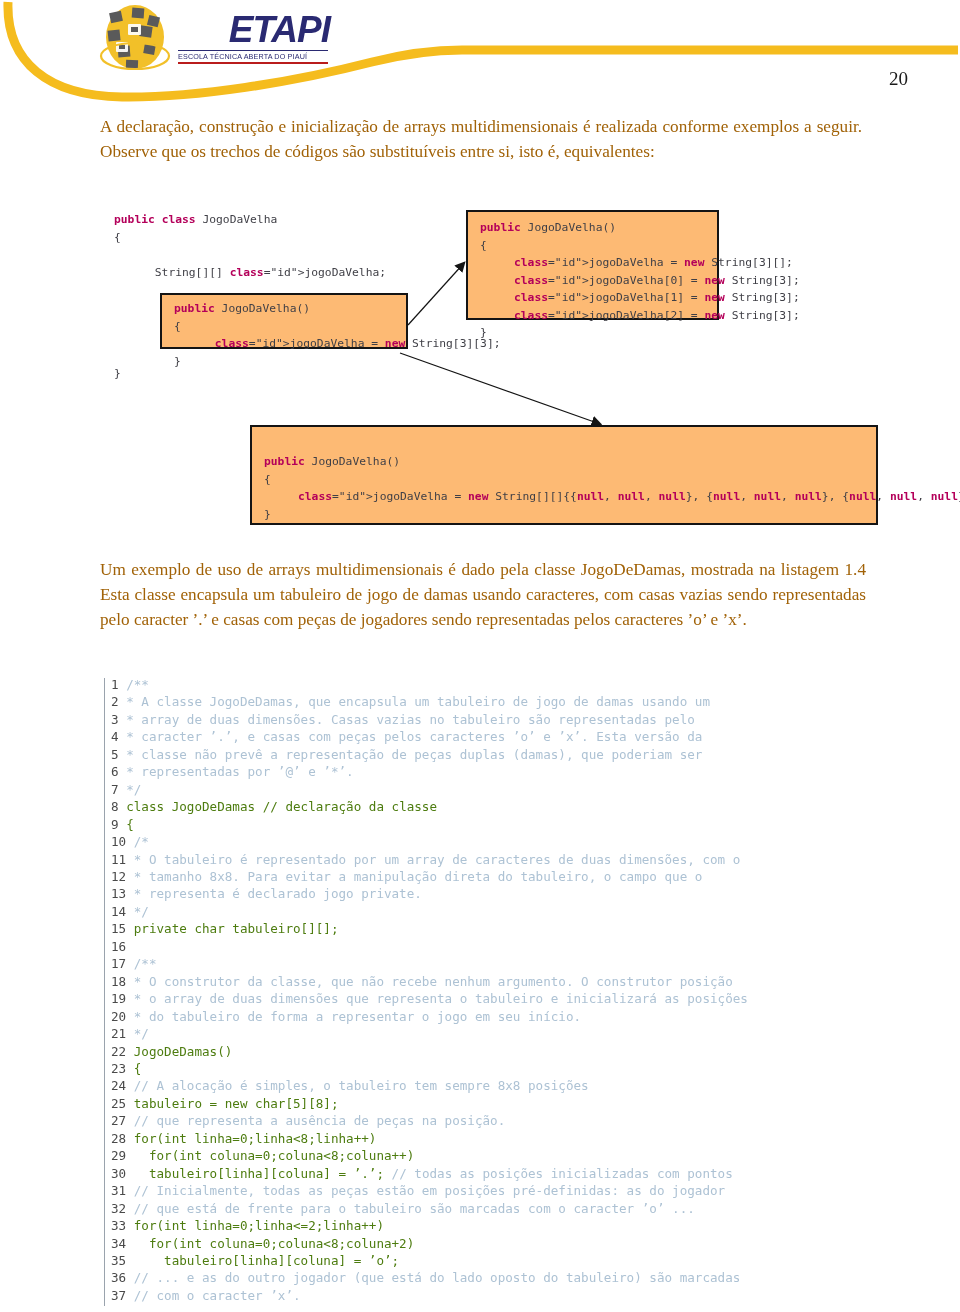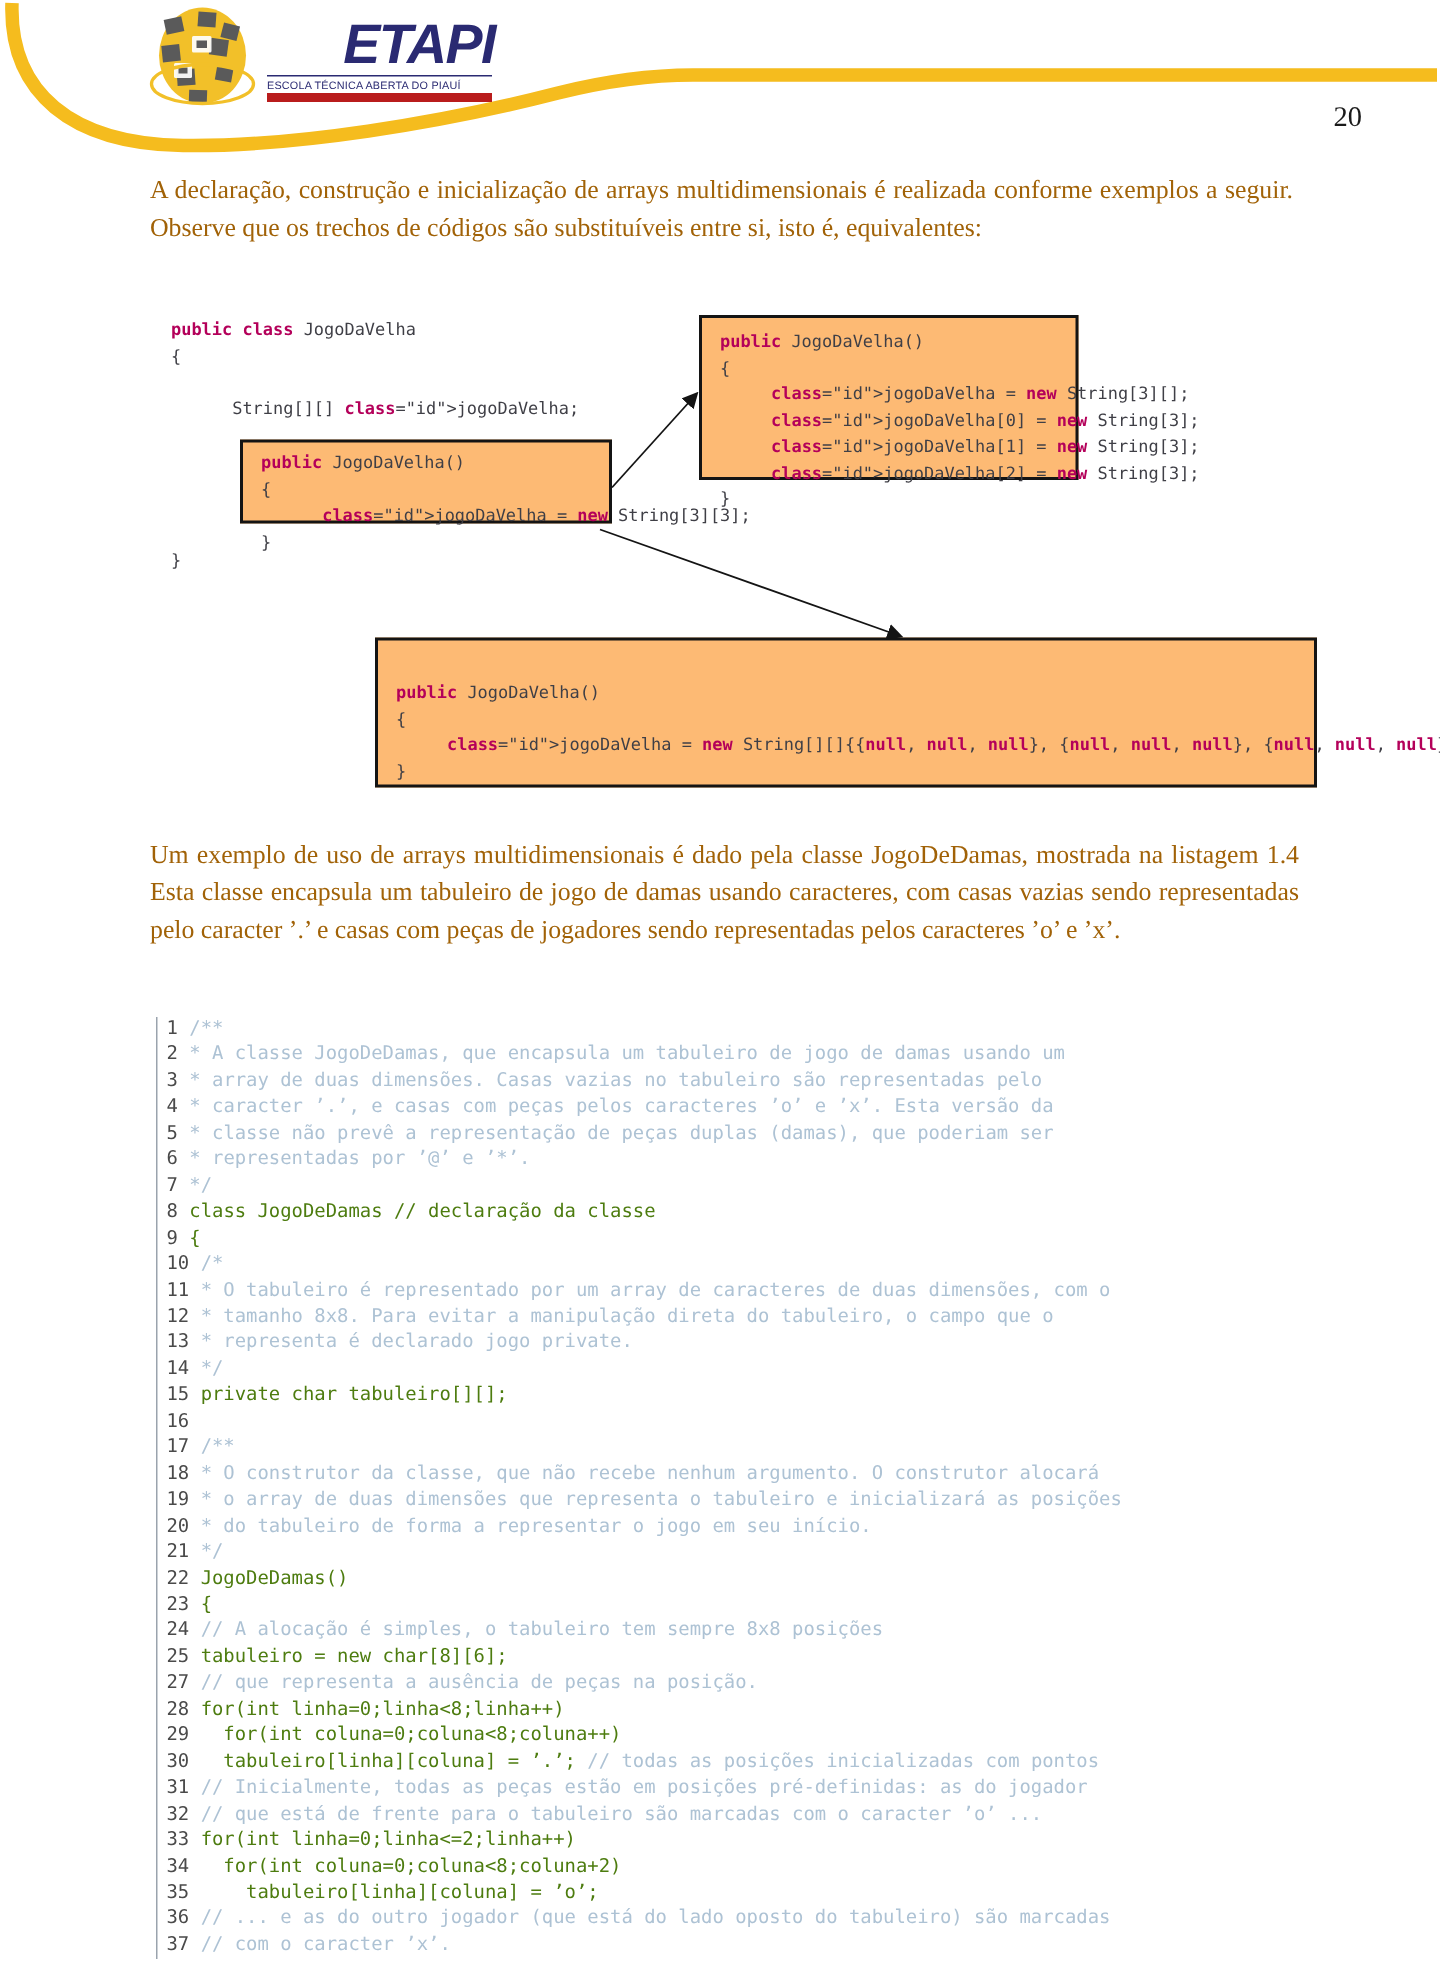--- a/index.html
+++ b/index.html
@@ -54,21 +54,21 @@
     text-align: right;
   }
   #logo-sub {
     font-family: "Liberation Sans", sans-serif;
     font-size: 7.2px;
     letter-spacing: 0.15px;
     color: #2a2a72;
     display: block;
     margin-top: 2px;
     border-top: 1px solid #2a2a72;
-    border-bottom: 6px solid #b91c1c;
+    border-bottom: 2px solid #b91c1c;
     padding: 1px 0 1px 0;
     width: 150px;
     white-space: nowrap;
   }
   #page-number {
     position: absolute;
     right: 52px; top: 68px;
     font-family: "Liberation Serif", serif;
     font-size: 19px;
     color: #1a1a1a;
@@ -264,28 +264,28 @@
       <div class="lline"><span class="lno">8 </span><span class="src">class JogoDeDamas // declaração da classe</span></div>
       <div class="lline"><span class="lno">9 </span><span class="src">{</span></div>
       <div class="lline"><span class="lno">10 </span><span class="cmt">/*</span></div>
       <div class="lline"><span class="lno">11 </span><span class="cmt">* O tabuleiro é representado por um array de caracteres de duas dimensões, com o</span></div>
       <div class="lline"><span class="lno">12 </span><span class="cmt">* tamanho 8x8. Para evitar a manipulação direta do tabuleiro, o campo que o</span></div>
       <div class="lline"><span class="lno">13 </span><span class="cmt">* representa é declarado jogo private.</span></div>
       <div class="lline"><span class="lno">14 </span><span class="cmt">*/</span></div>
       <div class="lline"><span class="lno">15 </span><span class="src">private char tabuleiro[][];</span></div>
       <div class="lline"><span class="lno">16 </span><span class="src"></span></div>
       <div class="lline"><span class="lno">17 </span><span class="cmt">/**</span></div>
-      <div class="lline"><span class="lno">18 </span><span class="cmt">* O construtor da classe, que não recebe nenhum argumento. O construtor alocará</span></div>
+      <div class="lline"><span class="lno">18 </span><span class="cmt">* O construtor da classe, que não recebe nenhum argumento. O construtor posição</span></div>
       <div class="lline"><span class="lno">19 </span><span class="cmt">* o array de duas dimensões que representa o tabuleiro e inicializará as posições</span></div>
       <div class="lline"><span class="lno">20 </span><span class="cmt">* do tabuleiro de forma a representar o jogo em seu início.</span></div>
       <div class="lline"><span class="lno">21 </span><span class="cmt">*/</span></div>
       <div class="lline"><span class="lno">22 </span><span class="src">JogoDeDamas()</span></div>
       <div class="lline"><span class="lno">23 </span><span class="src">{</span></div>
       <div class="lline"><span class="lno">24 </span><span class="cmt">// A alocação é simples, o tabuleiro tem sempre 8x8 posições</span></div>
-      <div class="lline"><span class="lno">25 </span><span class="src">tabuleiro = new char[8][6];</span></div>
+      <div class="lline"><span class="lno">25 </span><span class="src">tabuleiro = new char[5][8];</span></div>
       <div class="lline"><span class="lno">27 </span><span class="cmt">// que representa a ausência de peças na posição.</span></div>
       <div class="lline"><span class="lno">28 </span><span class="src">for(int linha=0;linha&lt;8;linha++)</span></div>
       <div class="lline"><span class="lno">29 </span><span class="src">  for(int coluna=0;coluna&lt;8;coluna++)</span></div>
       <div class="lline"><span class="lno">30 </span><span class="src">  tabuleiro[linha][coluna] = ’.’;</span><span class="cmt"> // todas as posições inicializadas com pontos</span></div>
       <div class="lline"><span class="lno">31 </span><span class="cmt">// Inicialmente, todas as peças estão em posições pré-definidas: as do jogador</span></div>
       <div class="lline"><span class="lno">32 </span><span class="cmt">// que está de frente para o tabuleiro são marcadas com o caracter ’o’ ...</span></div>
       <div class="lline"><span class="lno">33 </span><span class="src">for(int linha=0;linha&lt;=2;linha++)</span></div>
       <div class="lline"><span class="lno">34 </span><span class="src">  for(int coluna=0;coluna&lt;8;coluna+2)</span></div>
       <div class="lline"><span class="lno">35 </span><span class="src">    tabuleiro[linha][coluna] = ’o’;</span></div>
       <div class="lline"><span class="lno">36 </span><span class="cmt">// ... e as do outro jogador (que está do lado oposto do tabuleiro) são marcadas</span></div>

